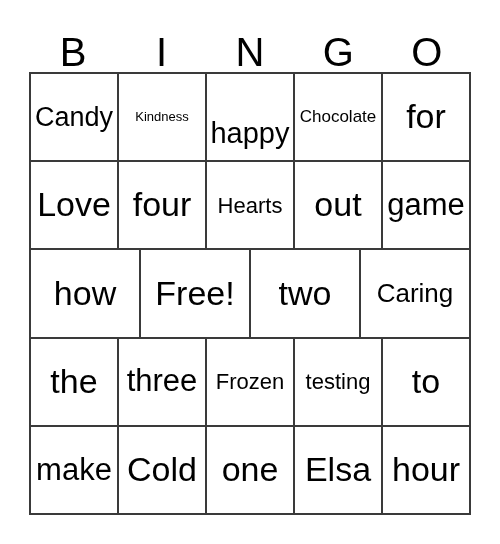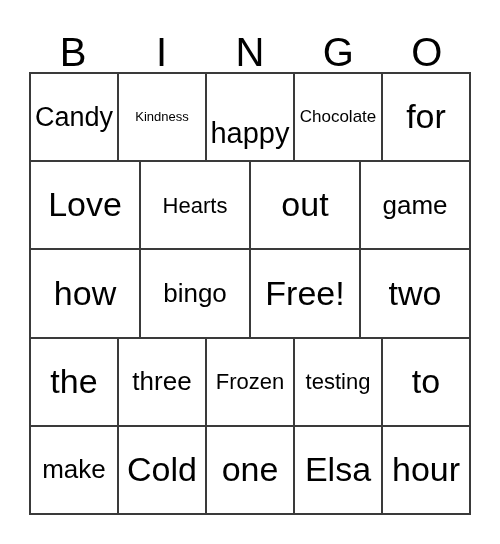--- a/index.html
+++ b/index.html
@@ -80,21 +80,21 @@
     display: block;
     text-align: center;
     line-height: 1.05;
     white-space: nowrap;
     color: #000000;
     user-select: none;
   }
 
   
   .sz-xl { font-size: 34px; }
-  .sz-lg { font-size: 26px; }
+  .sz-lg { font-size: 31px; }
   .sz-md { font-size: 26px; }
   .sz-sm { font-size: 22px; }
   .sz-xs { font-size: 17px; }
 </style>
 </head>
 <body>
 
 <div id="bingo-card">
 
   <div id="header-row">
@@ -123,42 +123,45 @@
       <div class="grid-cell">
           <span class="cell-text sz-xl">for</span>
         </div>
     </div>
 
     <div class="grid-row">
       <div class="grid-cell">
           <span class="cell-text sz-xl">Love</span>
         </div>
       <div class="grid-cell">
+          <span class="cell-text sz-xl">four</span>
+        </div>
+      <div class="grid-cell">
           <span class="cell-text sz-sm">Hearts</span>
         </div>
       <div class="grid-cell">
           <span class="cell-text sz-xl">out</span>
         </div>
       <div class="grid-cell">
           <span class="cell-text sz-lg">game</span>
         </div>
     </div>
 
     <div class="grid-row">
       <div class="grid-cell">
           <span class="cell-text sz-xl">how</span>
         </div>
       <div class="grid-cell">
-          <span class="cell-text sz-lg">bingo</span>
-        </div>
-      <div class="grid-cell">
           <span class="cell-text sz-xl">Free!</span>
         </div>
       <div class="grid-cell">
           <span class="cell-text sz-xl">two</span>
+        </div>
+      <div class="grid-cell">
+          <span class="cell-text sz-md">Caring</span>
         </div>
     </div>
 
     <div class="grid-row">
       <div class="grid-cell">
           <span class="cell-text sz-xl">the</span>
         </div>
       <div class="grid-cell">
           <span class="cell-text sz-lg">three</span>
         </div>

